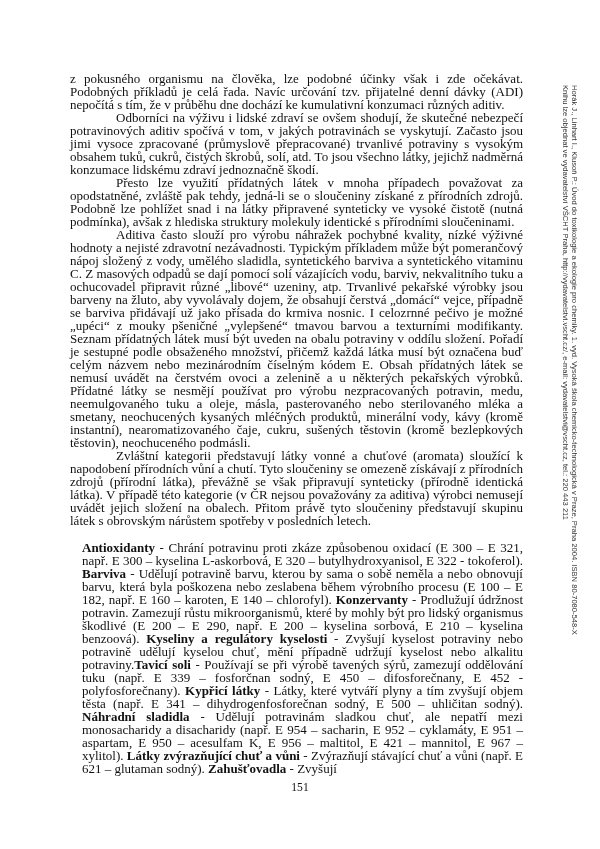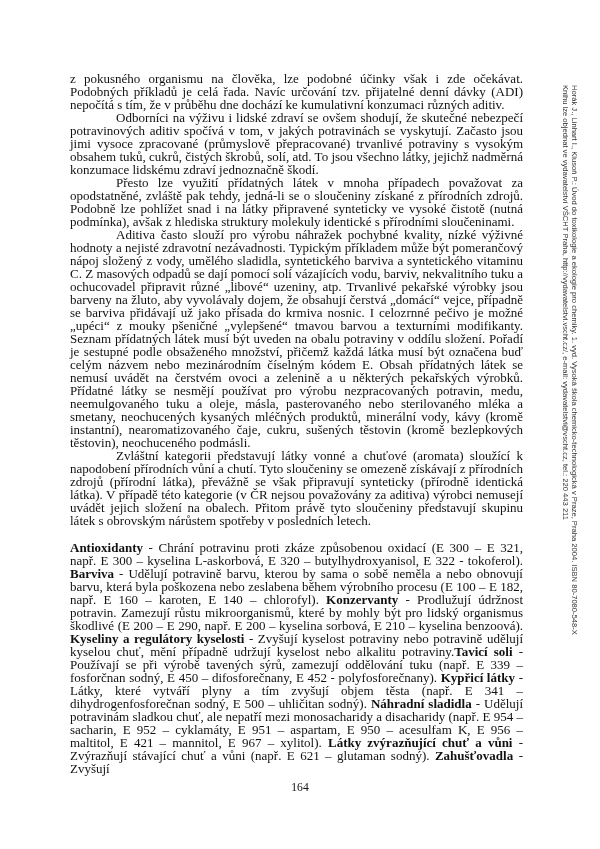--- a/index.html
+++ b/index.html
@@ -5,21 +5,21 @@
   html, body { margin: 0; padding: 0; background: #ffffff; }
   body { width: 600px; height: 849px; position: relative; overflow: hidden; }
   .page { position: absolute; left: 0; top: 0; width: 600px; height: 849px; background: #fff; }
   .text-col {
     position: absolute; left: 70px; top: 72px; width: 453px;
     font-family: "Liberation Serif", serif; font-size: 13px; line-height: 13px;
     color: #111; text-align: justify;
   }
   .text-col p { margin: 0; }
   .text-col p.indent { text-indent: 46px; }
-  .text-col p.gap { margin-top: 13.75px; }
+  .text-col p.gap { margin-top: 13.75px; margin-left: 12px; }
   .text-col b { font-weight: bold; }
   .page-number {
     position: absolute; left: 0; width: 600px; top: 781px; text-align: center;
     font-family: "Liberation Serif", serif; font-size: 11.6px; color: #111;
   }
   .side-note {
     position: absolute; top: 85px; left: 578px;
     transform-origin: 0 0; transform: rotate(90deg);
     font-family: "Liberation Sans", sans-serif; font-size: 7.6px; line-height: 8.6px;
     color: #333; white-space: nowrap;
@@ -32,19 +32,19 @@
 <div class="page">
   <div class="text-col">
     <p>z pokusného organismu na člověka, lze podobné účinky však i zde očekávat. Podobných příkladů je celá řada. Navíc určování tzv. přijatelné denní dávky (ADI) nepočítá s tím, že v průběhu dne dochází ke kumulativní konzumaci různých aditiv.</p>
     <p class="indent">Odborníci na výživu i lidské zdraví se ovšem shodují,  že skutečné nebezpečí potravinových aditiv spočívá v tom, v jakých potravinách se vyskytují. Začasto jsou jimi vysoce zpracované (průmyslově přepracované) trvanlivé potraviny s vysokým obsahem tuků, cukrů, čistých škrobů, solí, atd. To jsou všechno látky, jejichž nadměrná konzumace lidskému zdraví jednoznačně škodí.</p>
     <p class="indent">Přesto lze využití přídatných látek v mnoha případech považovat za opodstatněné, zvláště pak tehdy, jedná-li se o sloučeniny získané z přírodních zdrojů. Podobně lze pohlížet snad i na látky připravené synteticky ve vysoké čistotě (nutná podmínka), avšak z hlediska struktury molekuly identické s přírodními sloučeninami.</p>
     <p class="indent">Aditiva často slouží pro výrobu náhražek pochybné kvality, nízké výživné hodnoty a nejisté zdravotní nezávadnosti. Typickým příkladem může být pomerančový nápoj složený z vody, umělého sladidla, syntetického barviva a syntetického vitaminu C. Z masových odpadů se dají pomocí solí vázajících vodu, barviv, nekvalitního tuku a ochucovadel připravit různé „libové“ uzeniny, atp. Trvanlivé pekařské výrobky jsou barveny na žluto, aby vyvolávaly dojem, že obsahují čerstvá „domácí“ vejce, případně se barviva přidávají už jako přísada do krmiva nosnic. I celozrnné pečivo je možné „upéci“ z mouky pšeničné „vylepšené“ tmavou barvou a texturními modifikanty. Seznam přídatných látek musí být uveden na obalu potraviny v oddílu složení. Pořadí je sestupné podle obsaženého množství, přičemž každá látka musí být označena buď celým názvem nebo mezinárodním číselným kódem E. Obsah přídatných látek se nemusí uvádět na čerstvém ovoci a zelenině a u některých pekařských výrobků. Přídatné látky se nesmějí používat pro výrobu nezpracovaných potravin, medu, neemulgovaného tuku a oleje, másla, pasterovaného nebo sterilovaného mléka a smetany, neochucených kysaných mléčných produktů, minerální vody, kávy (kromě instantní), nearomatizovaného čaje, cukru, sušených těstovin (kromě bezlepkových těstovin), neochuceného podmásli.</p>
     <p class="indent">Zvláštní kategorii představují látky vonné a chuťové (aromata) sloužící k napodobení přírodních vůní a chutí. Tyto sloučeniny se omezeně získávají z přírodních zdrojů (přírodní látka), převážně se však připravují synteticky (přírodně identická látka). V případě této kategorie (v ČR nejsou považovány za aditiva) výrobci nemusejí uvádět jejich složení na obalech. Přitom právě tyto sloučeniny představují skupinu látek s obrovským nárůstem spotřeby v posledních letech.</p>
     <p class="gap"><b>Antioxidanty</b><span> - Chrání potravinu proti zkáze způsobenou oxidací (E 300 – E 321, např. E 300 – kyselina L-askorbová, E 320 – butylhydroxyanisol, E 322 - tokoferol). </span><b>Barviva</b><span> - Udělují potravině barvu, kterou by sama o sobě neměla a nebo obnovují barvu, která byla poškozena nebo zeslabena během výrobního procesu (E 100 – E 182, např. E 160 – karoten, E 140 – chlorofyl). </span><b>Konzervanty</b><span> - Prodlužují údržnost potravin. Zamezují růstu mikroorganismů, které by mohly být pro lidský organismus škodlivé (E 200 – E 290, např. E 200 – kyselina sorbová, E 210 – kyselina benzoová). </span><b>Kyseliny a regulátory kyselosti</b><span> - Zvyšují kyselost potraviny nebo potravině udělují kyselou chuť,  mění případně udržují kyselost nebo alkalitu potraviny.</span><b>Tavicí soli</b><span> - Používají se při výrobě tavených sýrů, zamezují oddělování tuku (např. E 339 – fosforčnan sodný, E 450 – difosforečnany, E 452 - polyfosforečnany). </span><b>Kypřicí látky</b><span> - Látky, které vytváří plyny a tím zvyšují objem těsta (např. E 341 – dihydrogenfosforečnan sodný, E 500 – uhličitan sodný). </span><b>Náhradní sladidla</b><span> - Udělují potravinám sladkou chuť, ale nepatří mezi monosacharidy a disacharidy (např. E 954 – sacharin, E 952 – cyklamáty, E 951 – aspartam, E 950 – acesulfam K, E  956 – maltitol, E 421 – mannitol, E 967 – xylitol). </span><b>Látky zvýrazňující chuť a vůni</b><span> - Zvýrazňují stávající chuť a vůni (např. E 621 – glutaman sodný). </span><b>Zahušťovadla</b><span> - Zvyšují</span></p>
   </div>
 
-  <div class="page-number">164</div>
+  <div class="page-number">151</div>
 
   <div class="side-note">
     <div>Horák J., Linhart I., Klusoň P.: Úvod do toxikologie a ekologie pro chemiky. 1. vyd. Vysoká škola chemicko-technologická v Praze, Praha 2004. ISBN 80-7080-548-X</div>
     <div>Knihu lze objednat ve vydavatelství VŠCHT Praha, http://vydavatelstvi.vscht.cz/, e-mail: vydavatelstvi@vscht.cz, tel.: 220 443 211</div>
   </div>
 </div>
 
 </body></html>

